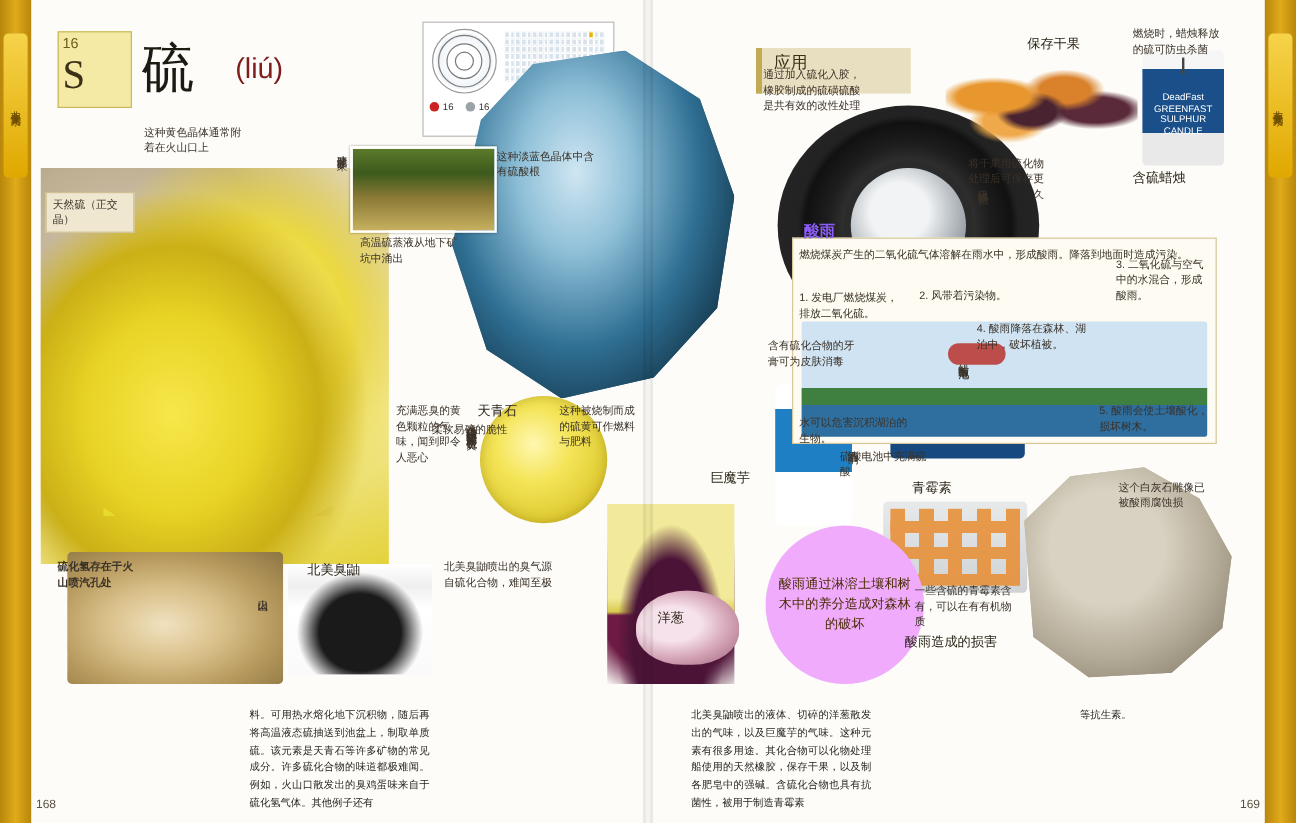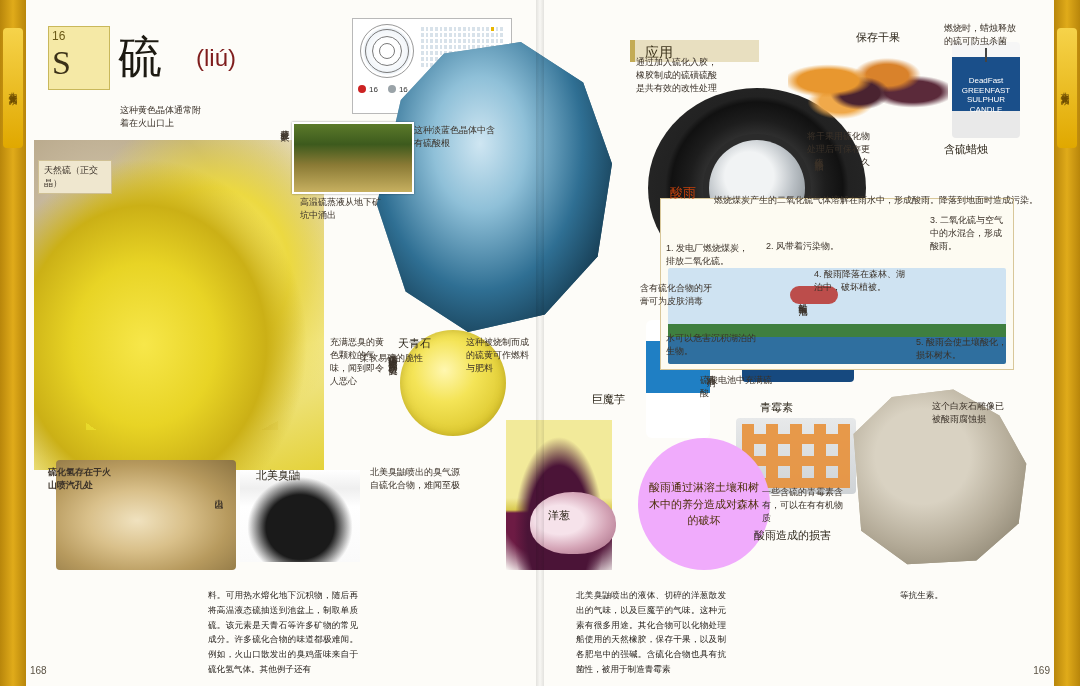--- a/index.html
+++ b/index.html
@@ -98,27 +98,27 @@
     left: 196px; top: 44px;
     font-size: 24px; color: #7f1d1d;
     font-family: "Liberation Sans", sans-serif;
   }
 
   
   .banner {
     position: absolute;
     background: #e8dfc0;
     border-left: 5px solid #c3ab55;
-    padding: 4px 18px 0 10px;
+    padding: 4px 18px 16px 10px;
     font-size: 14px;
     color: #3a3118;
   }
   .banner.b-form  { left: 48px;  top: 104px;  width: 96px; }
   .banner.b-app   { left: 630px; top: 40px;   width: 96px; }
-  .banner.b-acid  { left: 660px; top: 180px;  width: 330px; background: transparent; border-left: none; color: #c2410c; font-size: 13px; }
+  .banner.b-acid  { left: 660px; top: 180px;  width: 330px; background: transparent; border-left: none; color: #8b5cf6; font-size: 13px; font-weight: bold; }
 
   
   .pt-inset {
     position: absolute;
     left: 352px; top: 18px;
     width: 158px; height: 94px;
     background: #ffffff;
     border: 1px solid #b9b9b9;
   }
   .pt-atom {
@@ -568,29 +568,29 @@
   </div>
   <div class="img tube">
     <div class="lbl">Clearasil</div>
   </div>
   <div class="img battery"></div>
   <div class="img pills"></div>
   <div class="img statue"></div>
 
   <div class="img acid-rain-panel"></div>
   <div class="banner b-acid">酸雨</div>
-  <div class="cap" style="left:666px; top:194px; width:340px;margin-left:48px;">燃烧煤炭产生的二氧化硫气体溶解在雨水中，形成酸雨。降落到地面时造成污染。</div>
+  <div class="cap" style="left:666px; top:206px; width:340px;">燃烧煤炭产生的二氧化硫气体溶解在雨水中，形成酸雨。降落到地面时造成污染。</div>
   <div class="ar-diagram"></div>
   <div class="ar-cloud" style="left:790px; top:286px;"></div>
   <div class="cap" style="left:666px; top:242px; width:84px;">1. 发电厂燃烧煤炭，排放二氧化硫。</div>
   <div class="cap" style="left:766px; top:240px; width:78px;">2. 风带着污染物。</div>
   <div class="cap" style="left:930px; top:214px; width:80px;">3. 二氧化硫与空气中的水混合，形成酸雨。</div>
   <div class="cap" style="left:814px; top:268px; width:92px;">4. 酸雨降落在森林、湖泊中，破坏植被。</div>
   <div class="cap" style="left:916px; top:336px; width:92px;">5. 酸雨会使土壤酸化，损坏树木。</div>
-  <div class="cap" style="left:666px; top:332px; width:92px;">水可以危害沉积湖泊的生物。</div>
+  <div class="cap" style="left:666px; top:346px; width:92px;">水可以危害沉积湖泊的生物。</div>
 
   <div class="circle-note">
     <span>酸雨通过淋溶土壤和树木中的养分造成对森林的破坏</span>
   </div>
 
   <div class="cap box" style="left:38px; top:160px; width:62px;">天然硫（正交晶）</div>
   <div class="cap" style="left:120px; top:104px; width:86px;">这种黄色晶体通常附着在火山口上</div>
   <div class="cap vert" style="left:278px; top:122px; height:60px;">硫黄矿开采</div>
   <div class="cap" style="left:300px; top:196px; width:86px;">高温硫蒸液从地下矿坑中涌出</div>
   <div class="cap" style="left:414px; top:124px; width:84px;">这种淡蓝色晶体中含有硫酸根</div>

